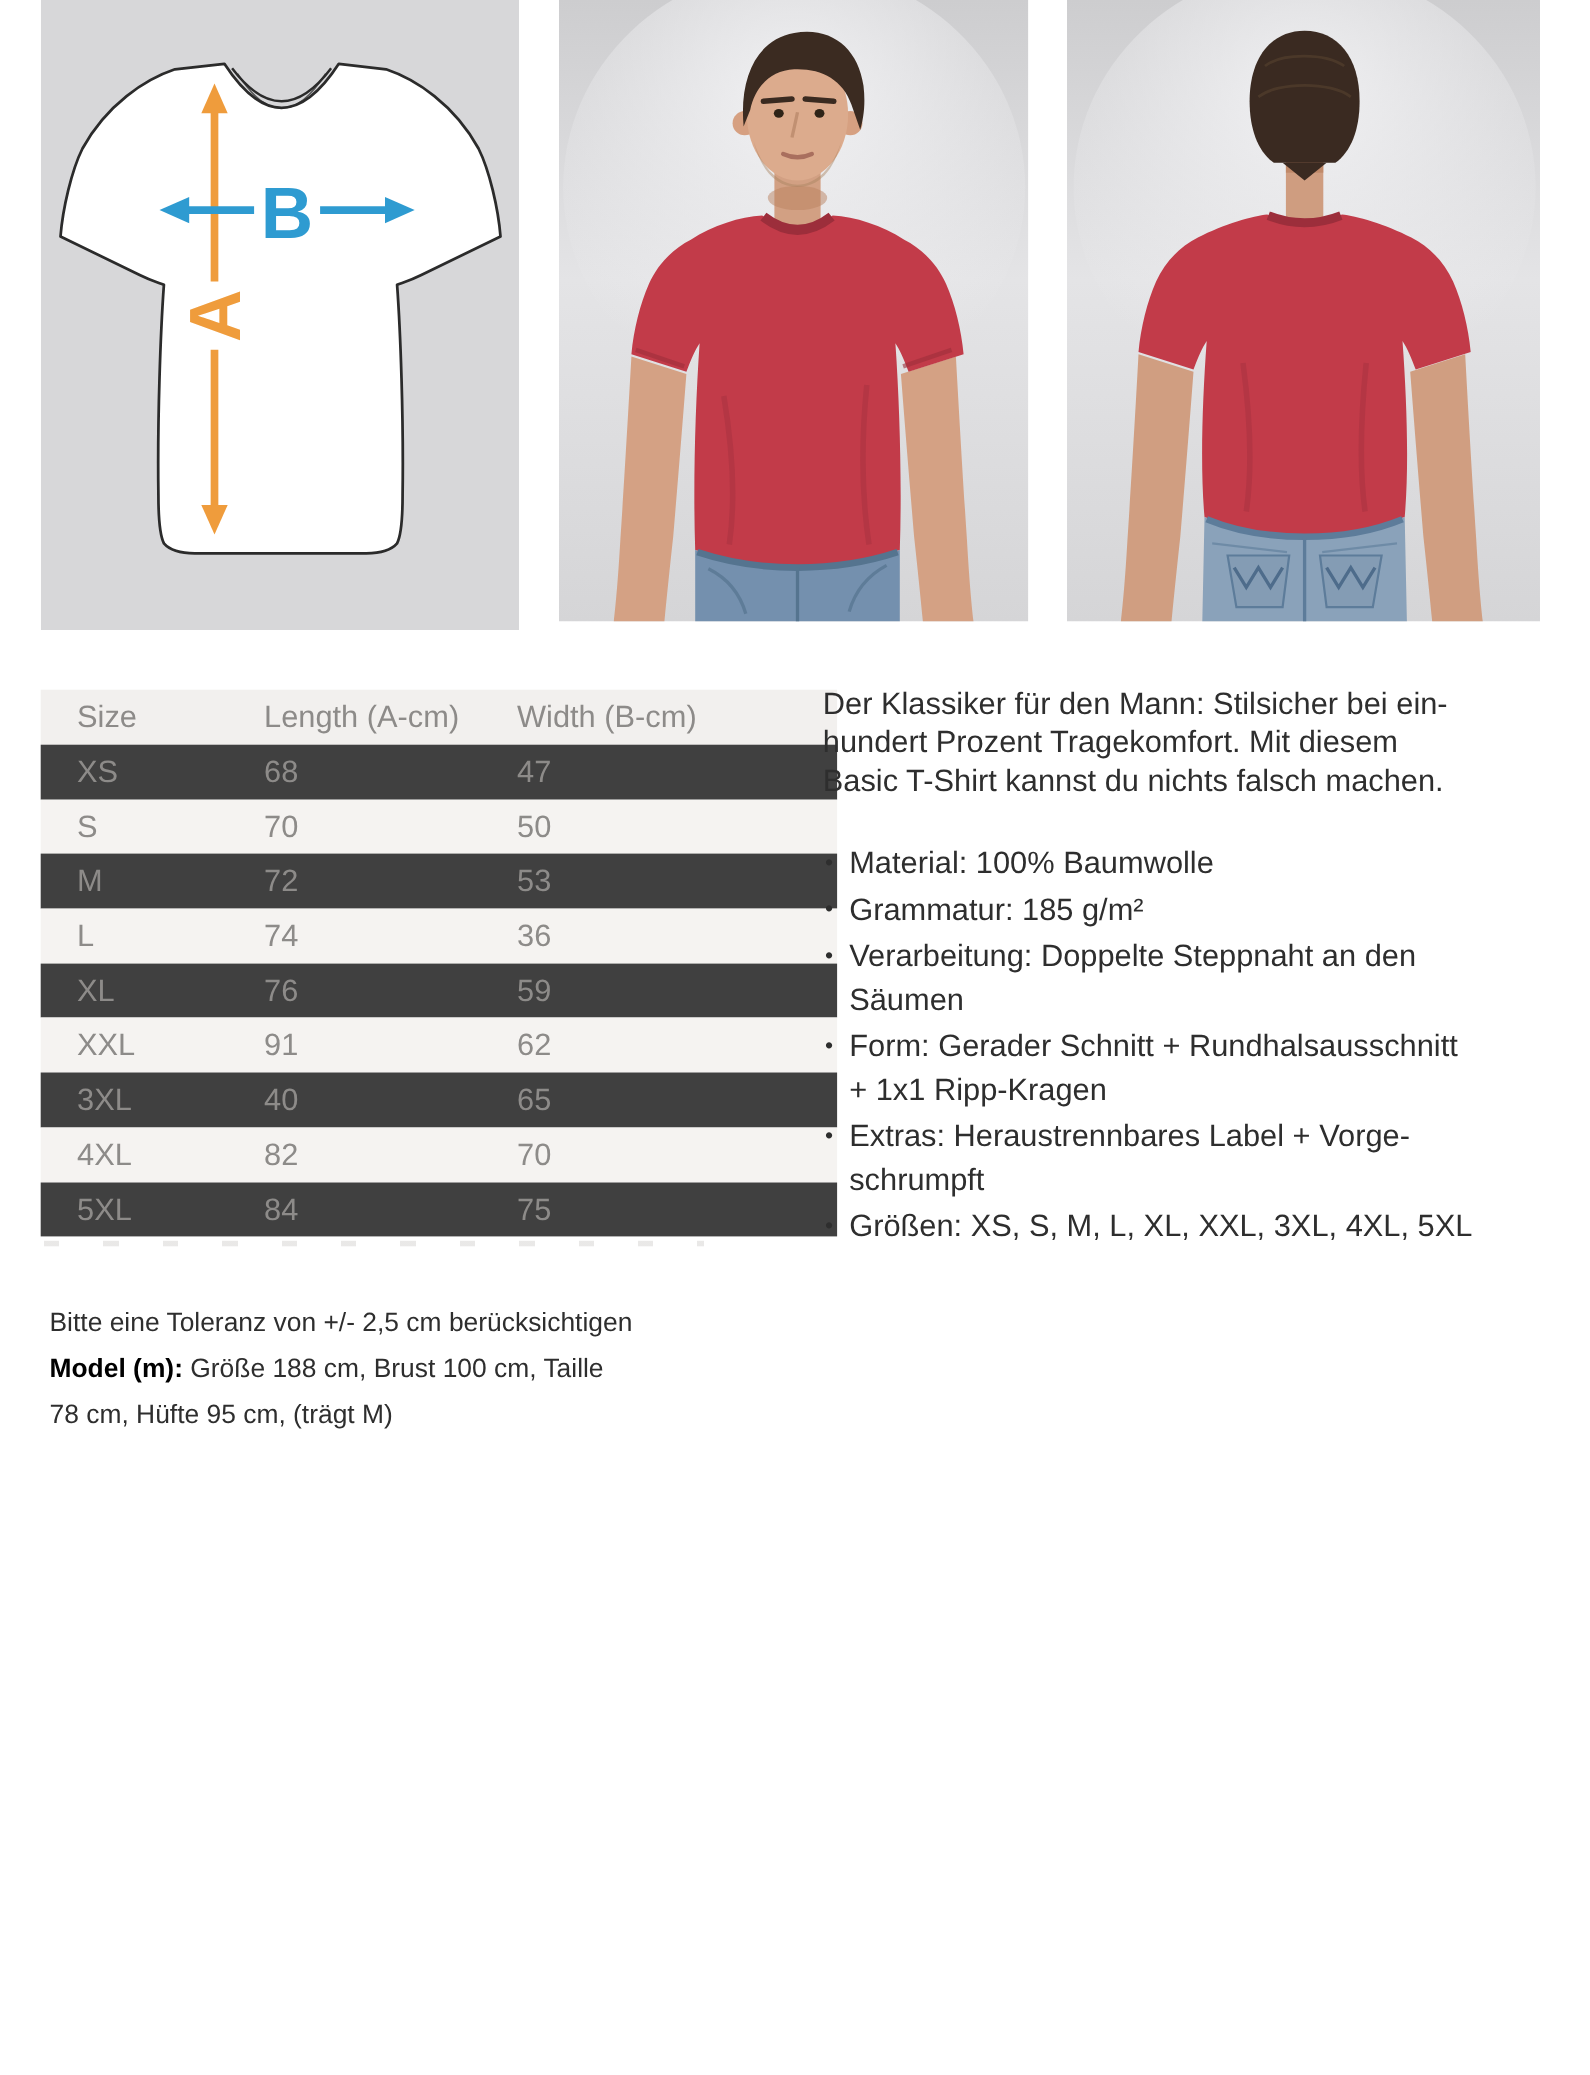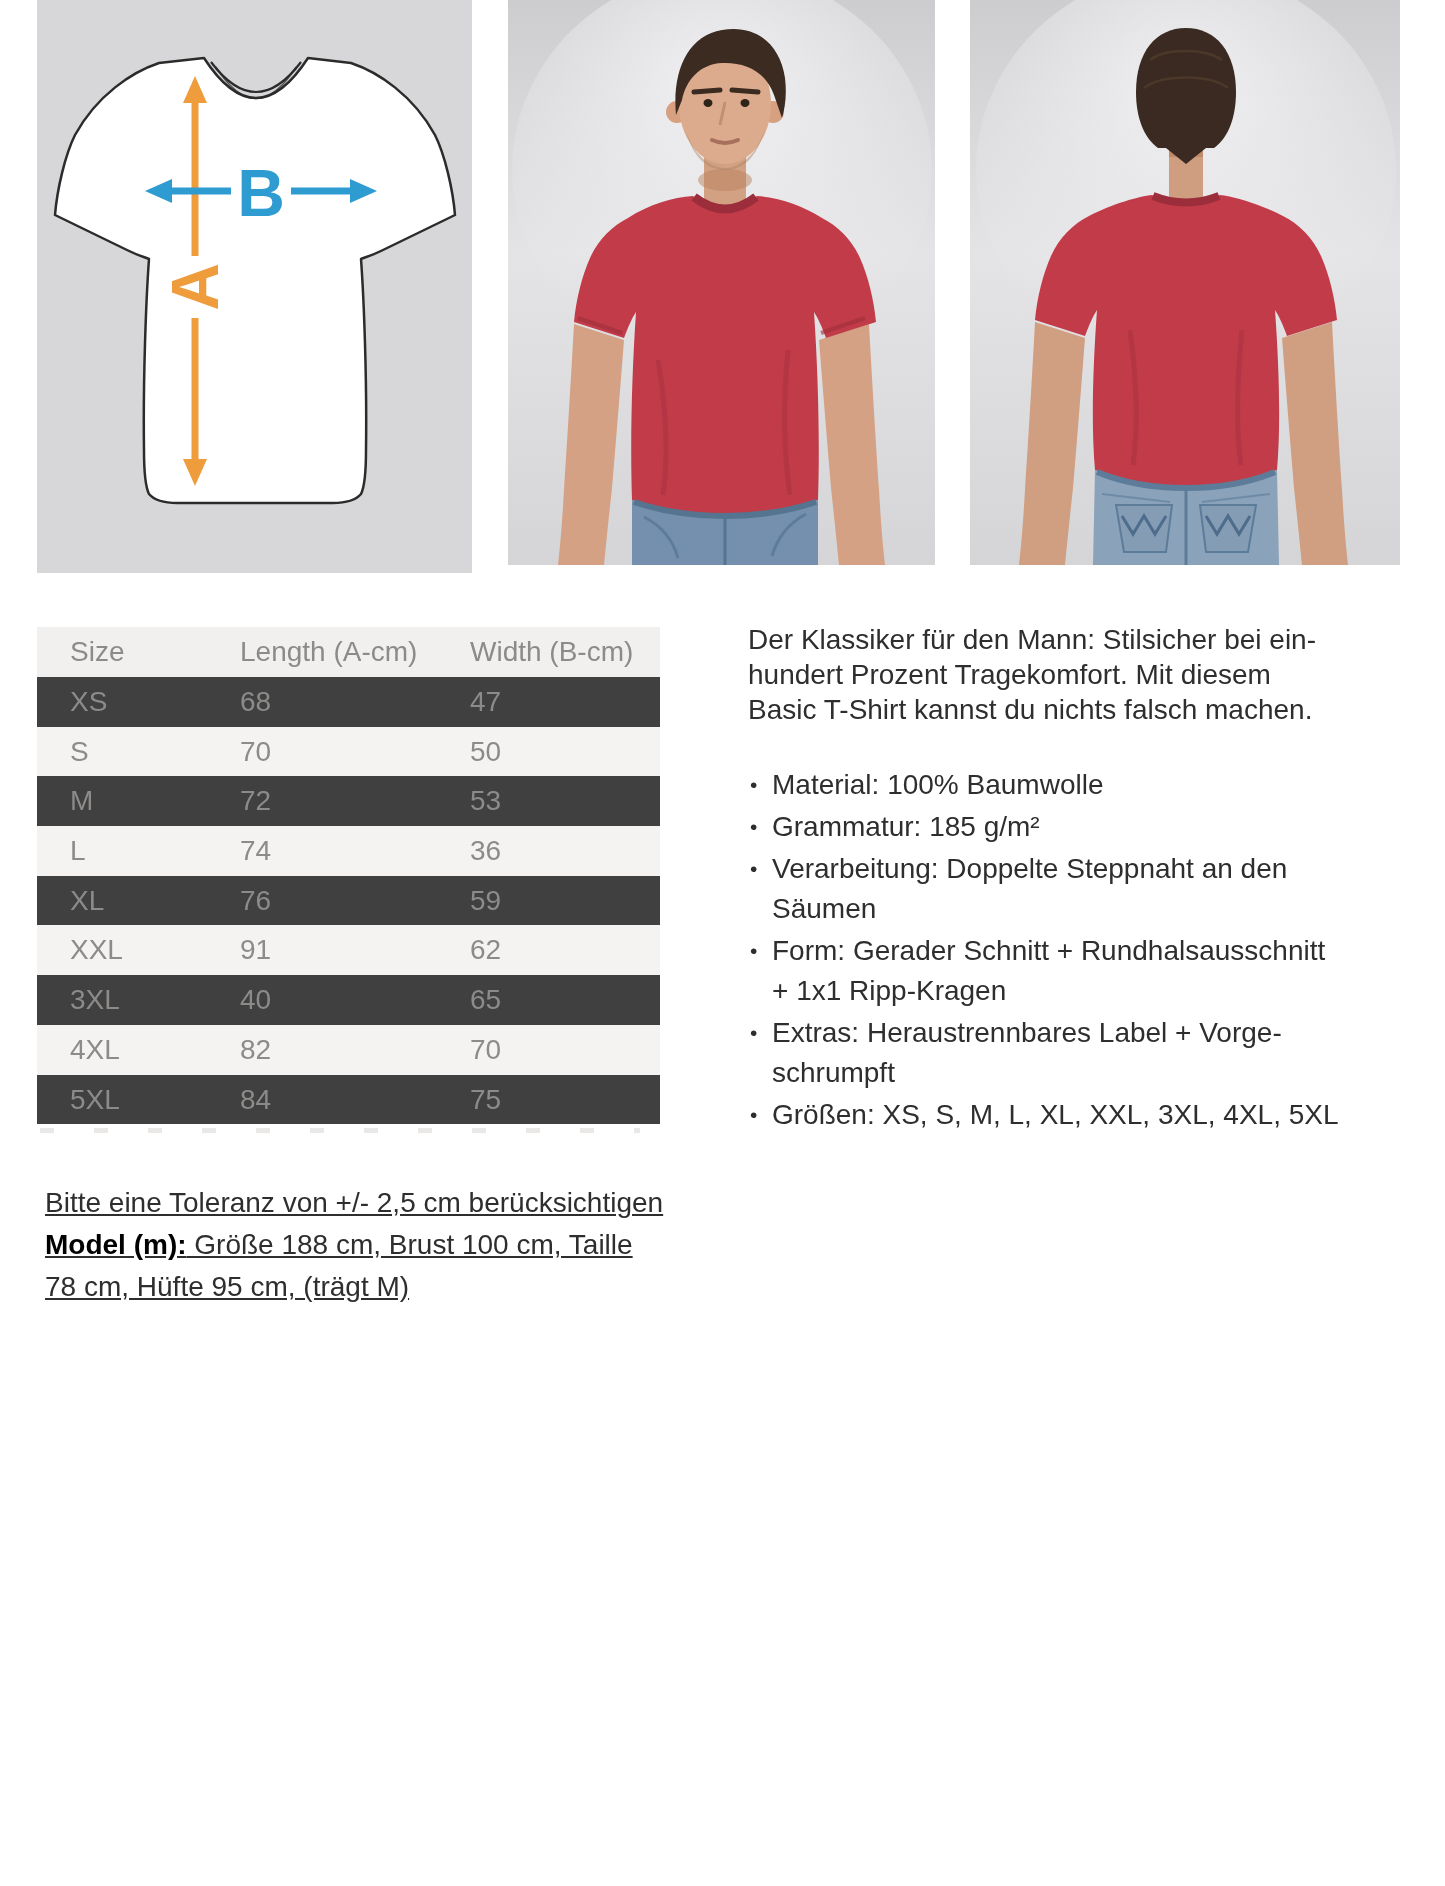--- a/index.html
+++ b/index.html
@@ -4,36 +4,36 @@
 <style>
   html,body{margin:0;padding:0;background:#ffffff;}
   body{width:1445px;height:1886px;position:relative;font-family:"Liberation Sans",sans-serif;overflow:hidden;}
 
   .panel{position:absolute;top:0;height:573px;overflow:hidden;}
   #panel-diagram{left:37px;width:435px;}
   #panel-front{left:508px;width:427px;}
   #panel-back{left:970px;width:430px;}
 
   
-  .size-table{position:absolute;left:37px;top:627px;width:623px;font-size:28px;color:#8d8b89;}
+  .size-table{position:absolute;left:37px;top:627px;width:724px;font-size:28px;color:#8d8b89;}
   .thead{height:50px;background:#f2f0ee;position:relative;}
   .thead .cell{line-height:50px;}
   .trow{height:49.7px;position:relative;}
   .trow .cell{line-height:49.7px;}
   .trow.odd{background:#404040;}
   .trow.even{background:#f5f3f1;}
   .cell{position:absolute;top:0;white-space:nowrap;}
   .c0{left:33px;} .c1{left:203px;} .c2{left:433px;}
 
   
   .artifact{position:absolute;left:40px;top:1128px;width:600px;height:5px;opacity:.5;
     background:repeating-linear-gradient(90deg,#d4d2d0 0 14px,transparent 14px 54px);}
 
   
-  .left-note{position:absolute;left:45px;top:1182px;width:700px;font-size:28px;color:#2e2e2e;text-decoration:underline;}
+  .left-note{position:absolute;left:45px;top:1182px;width:700px;font-size:24px;color:#2e2e2e;}
   .left-note .nline{line-height:42px;white-space:nowrap;}
   .left-note .bold{font-weight:bold;color:#000000;}
 
   
   .desc{position:absolute;left:748px;top:622px;width:700px;font-size:28px;color:#2e2e2e;}
   .desc .iline{line-height:35px;white-space:nowrap;}
   .feature-list{margin-top:38px;}
   .bullet-item{position:relative;padding-left:24px;margin-bottom:2px;}
   .bullet-item .marker{position:absolute;left:2px;top:0;line-height:40px;font-size:21px;color:#2e2e2e;}
   .bullet-line{line-height:40px;white-space:nowrap;}

